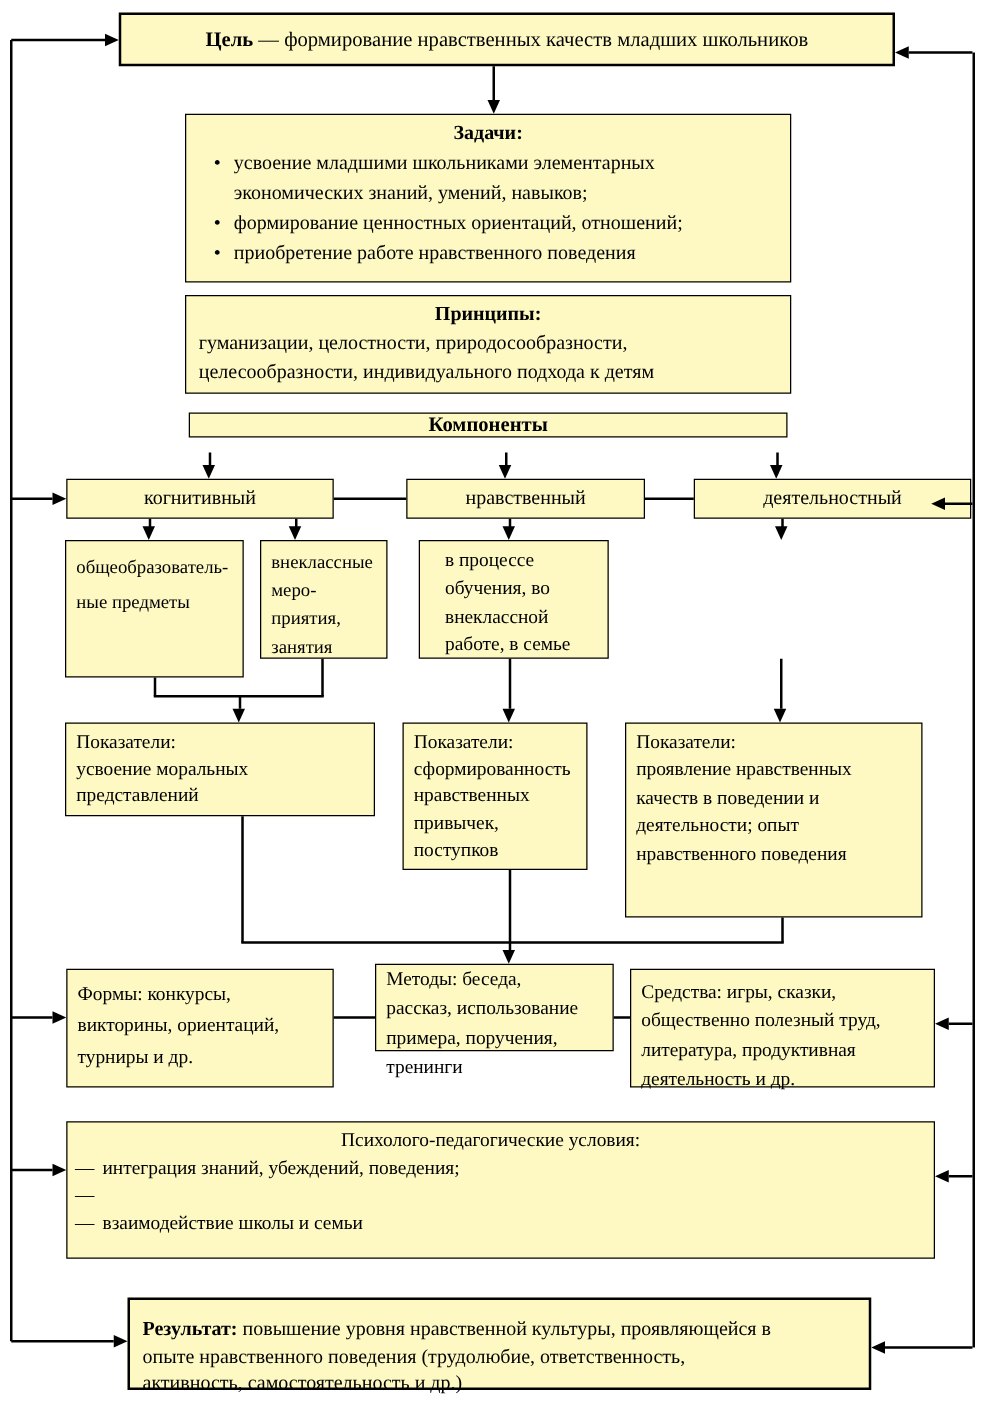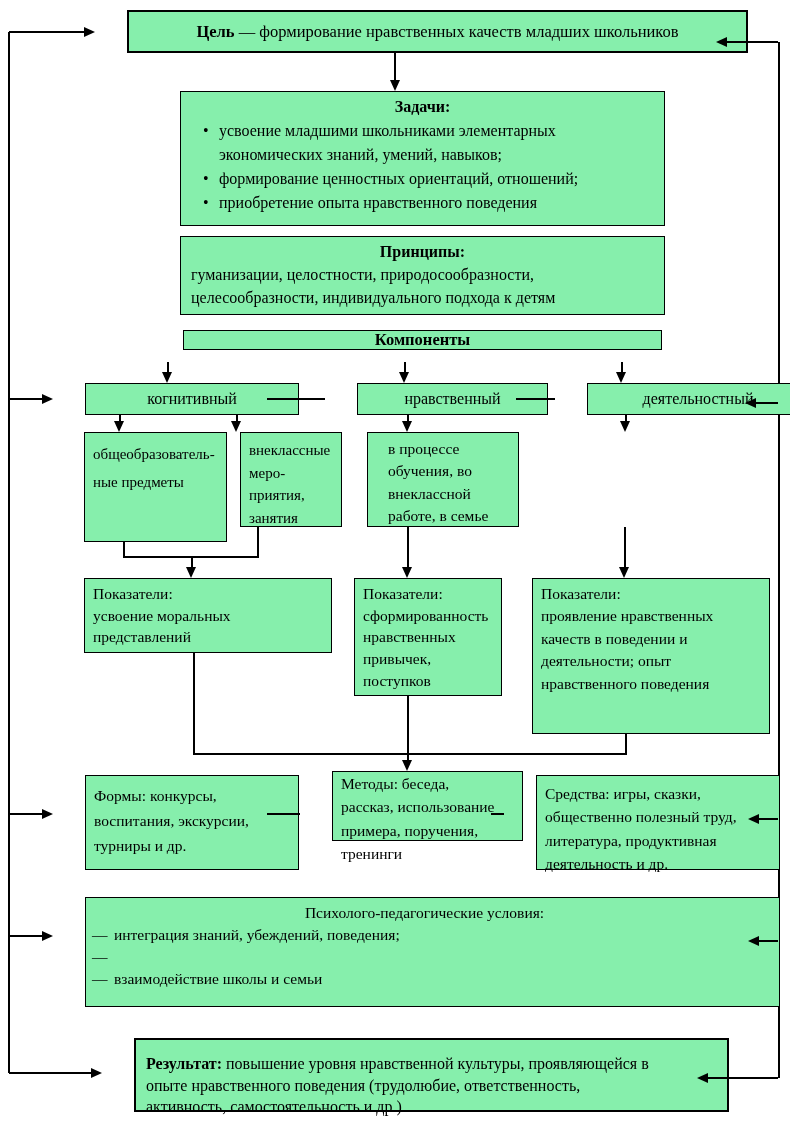--- a/index.html
+++ b/index.html
@@ -3,21 +3,21 @@
 <meta charset="utf-8">
 <style>
   * { margin: 0; padding: 0; box-sizing: border-box; }
   html, body { background: #fff; }
   #canvas {
     position: relative; width: 790px; height: 1124px;
     background: #fff; color: #000;
     font-family: "Liberation Serif", "DejaVu Serif", serif;
     overflow: hidden;
   }
-  .box { position: absolute; border: 1.5px solid #000; background: #86efac; margin-left: 32px; }
+  .box { position: absolute; border: 1.5px solid #000; background: #fef9c3; }
   .b2 { border-width: 2px; }
   .cen { display: flex; align-items: center; justify-content: center; text-align: center; }
   .pre { white-space: pre-line; }
   .ttl { font-weight: bold; text-align: center; }
   .hl, .vl { position: absolute; background: #000; }
   .hl { height: 1.5px; }
   .vl { width: 1.5px; }
   .ar, .al, .ad { position: absolute; width: 0; height: 0; }
   .ar { border-top: 5px solid transparent; border-bottom: 5px solid transparent; border-left: 11px solid #000; }
   .al { border-top: 5px solid transparent; border-bottom: 5px solid transparent; border-right: 11px solid #000; }
@@ -55,21 +55,21 @@
       <span class="blt">•</span>
       <span class="pre">усвоение младшими школьниками элементарных
 экономических знаний, умений, навыков;</span>
     </div>
     <div class="brow">
       <span class="blt">•</span>
       <span class="pre">формирование ценностных ориентаций, отношений;</span>
     </div>
     <div class="brow">
       <span class="blt">•</span>
-      <span class="pre">приобретение опыта нравственного поведения</span>
+      <span class="pre">приобретение работе нравственного поведения</span>
     </div>
   </div>
 
   <div class="box" style="left:148px;top:236px;width:485px;height:79px;padding:3px 10px;font-size:16px;line-height:1.45">
     <div class="ttl">Принципы:</div>
     <div class="pre">гуманизации, целостности, природосообразности,
 целесообразности, индивидуального подхода к детям</div>
   </div>
 
   <div class="box cen" style="left:151px;top:330px;width:479px;height:20px;font-size:16.5px;font-weight:bold">Компоненты</div>
@@ -143,21 +143,21 @@
 нравственного поведения</div>
   </div>
 
   <div class="vl" style="left:193px;top:653px;height:101px"></div>
   <div class="vl" style="left:625px;top:734px;height:20px"></div>
   <div class="hl" style="left:193px;top:753px;width:434px"></div>
   <div class="vl" style="left:407px;top:696px;height:64px"></div>
   <div class="ad" style="left:402px;top:760px"></div>
 
   <div class="box pre" style="left:53px;top:775px;width:214px;height:95px;padding:8px 8px;font-size:15.5px;line-height:1.6">Формы: конкурсы,
-воспитания, экскурсии,
+викторины, ориентаций,
 турниры и др.</div>
   <div class="box pre" style="left:300px;top:771px;width:191px;height:70px;padding:0 8px;font-size:15.5px;line-height:1.5">Методы: беседа,
 рассказ, использование
 примера, поручения,
 тренинги</div>
   <div class="box pre" style="left:504px;top:775px;width:244px;height:95px;padding:6px 8px;font-size:15.5px;line-height:1.5">Средства: игры, сказки,
 общественно полезный труд,
 литература, продуктивная
 деятельность и др.</div>
 

